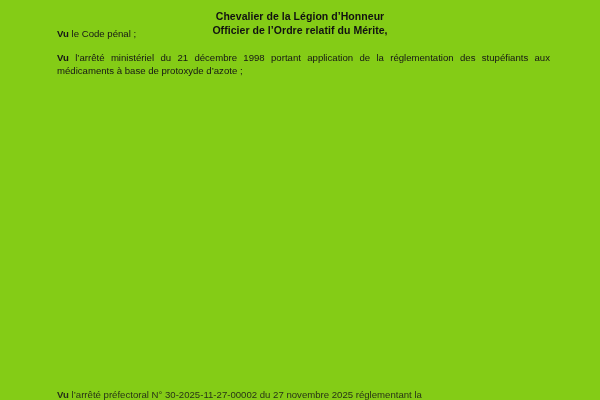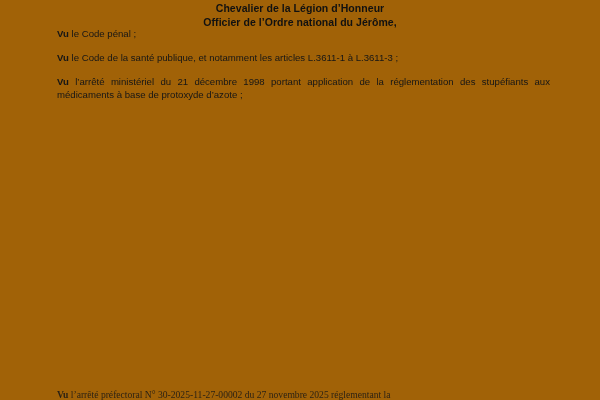--- a/index.html
+++ b/index.html
@@ -12,23 +12,23 @@
     height: 400px;
     overflow: hidden;
     font-family: "Liberation Sans", sans-serif;
     color: #111111;
     -webkit-font-smoothing: antialiased;
   }
   .page {
     position: relative;
     width: 600px;
     height: 400px;
-    background: #a16207;
+    background: #84cc16;
     box-sizing: border-box;
-    padding: 0;
+    padding: 8px;
   }
   .header-block {
     text-align: center;
     font-weight: bold;
     font-size: 10.5px;
     line-height: 14px;
     padding-top: 1px;
     letter-spacing: 0.05px;
   }
   .header-line {
@@ -48,21 +48,20 @@
     text-justify: inter-word;
     margin: 0 0 10.5px 0;
     color: #161616;
     hyphens: none;
   }
   .vu-para .lead {
     font-weight: bold;
   }
   .vu-para.clipped {
     margin-bottom: 0;
-    font-family: Liberation Serif, serif;
   }
   
   .cut-wrap {
     position: absolute;
     left: 57px;
     top: 388px;
     width: 493px;
     height: 12px;
     overflow: hidden;
   }
@@ -71,29 +70,28 @@
     opacity: 0.86;
   }
 </style>
 </head>
 <body>
 
 <div class="page">
 
   <div class="header-block">
     <span class="header-line">Chevalier de la Légion d’Honneur</span>
-    <span class="header-line">Officier de l’Ordre national du Jérôme,</span>
+    <span class="header-line">Officier de l’Ordre relatif du Mérite,</span>
   </div>
 
   <div class="body-block">
 
     <p class="vu-para"><span class="lead">Vu</span><span> le Code pénal ;</span></p>
 
 
-    <p class="vu-para"><span class="lead">Vu</span><span> le Code de la santé publique, et notamment les articles L.3611-1 à L.3611-3 ;</span></p>
 
 
 
     <p class="vu-para"><span class="lead">Vu</span><span> l’arrêté ministériel du 21 décembre 1998 portant application de la réglementation des stupéfiants aux médicaments à base de protoxyde d’azote ;</span></p>
 
 
 
 
   </div>
 

